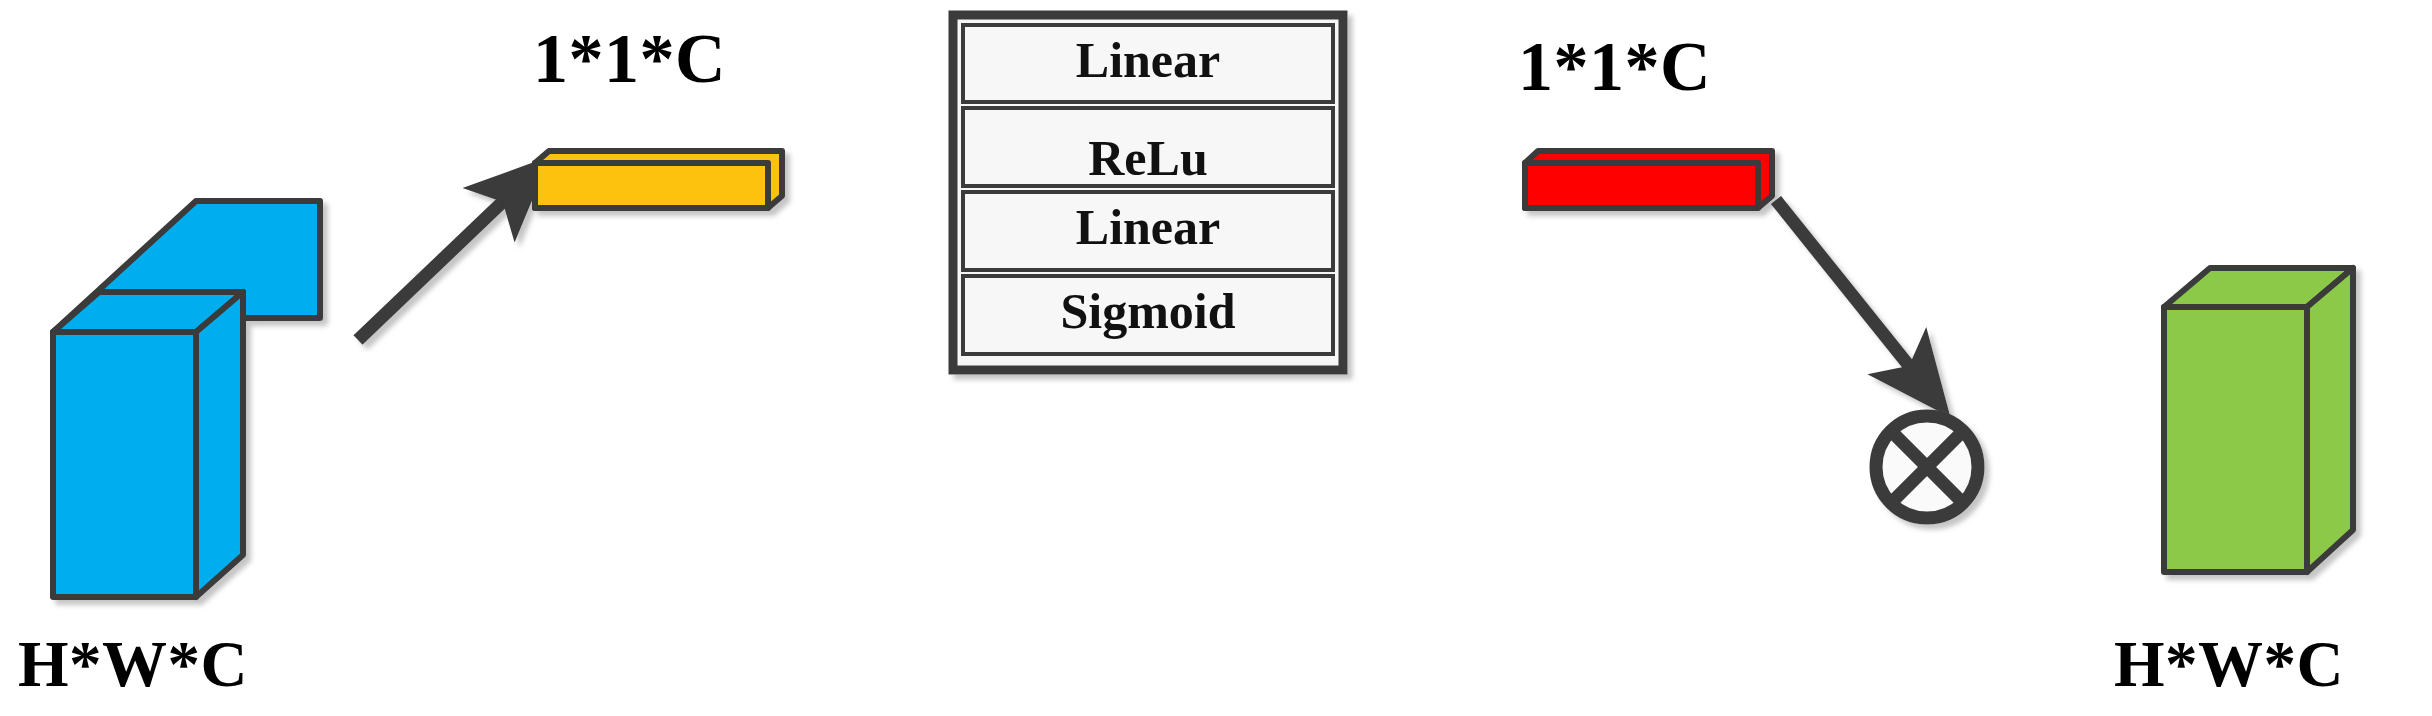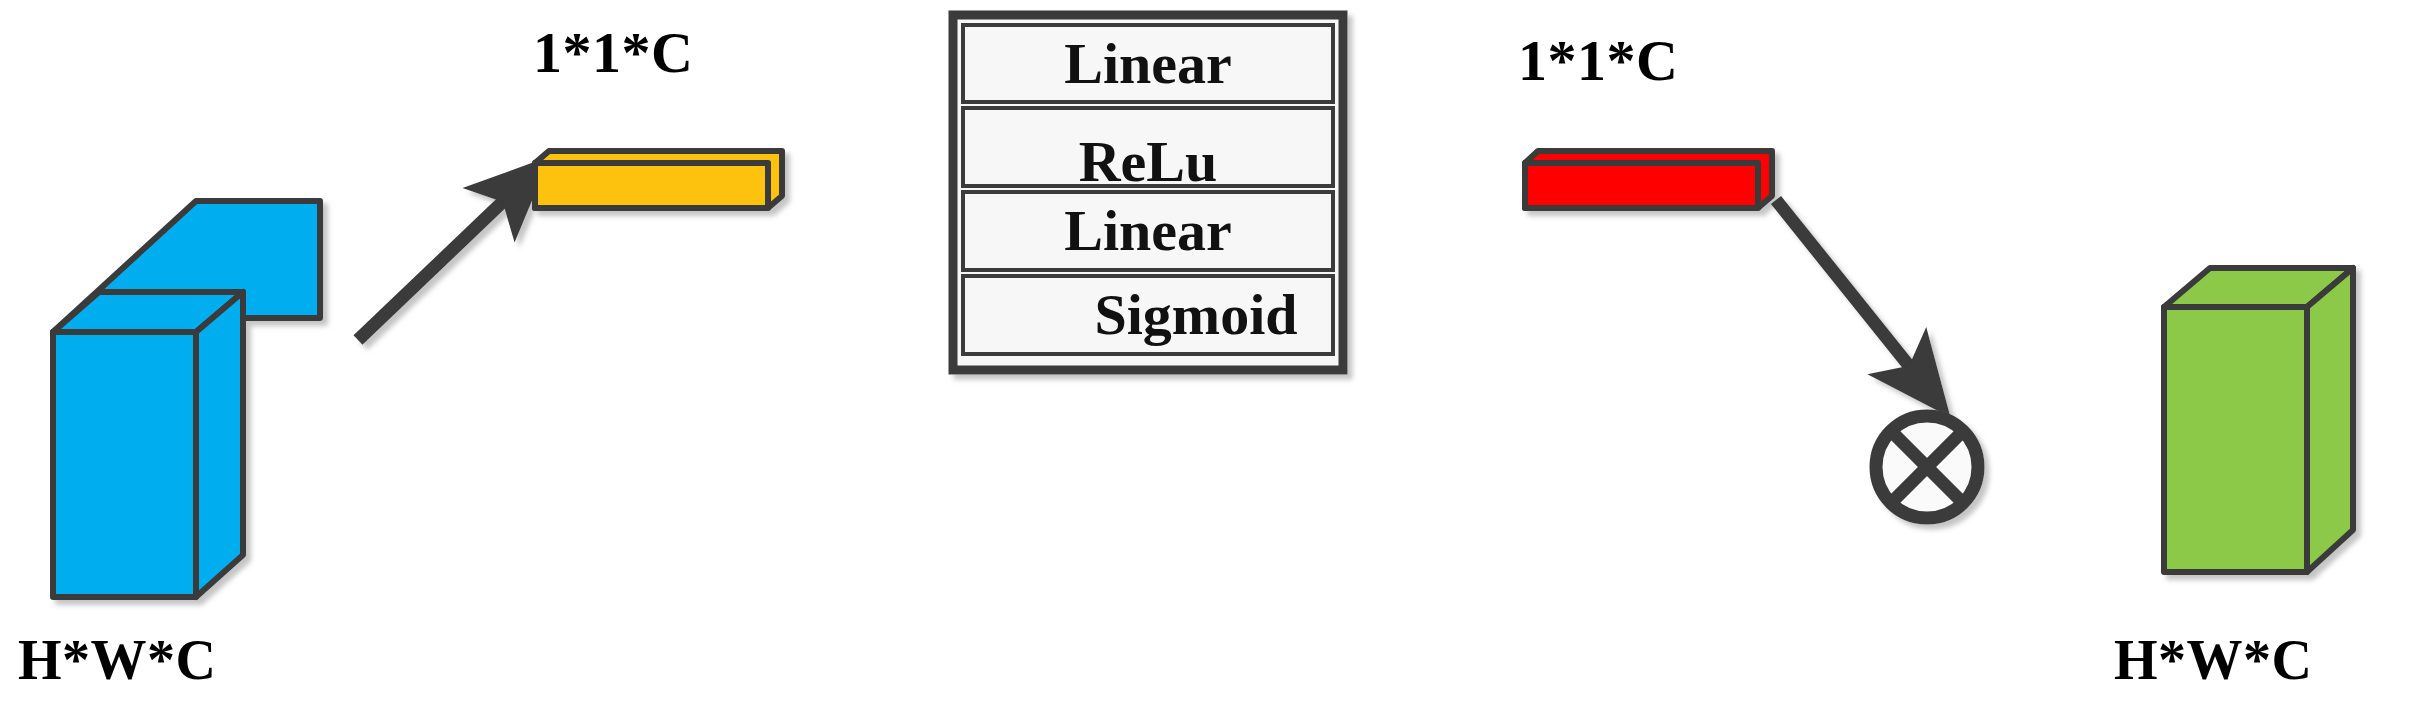--- a/index.html
+++ b/index.html
@@ -27,30 +27,30 @@
   .lbl {
     position: absolute;
     font-family: "Liberation Serif", serif;
     font-weight: bold;
     color: #000000;
     white-space: nowrap;
     letter-spacing: 0.5px;
     line-height: 1;
   }
   .lbl-dim-big {
-    font-size: 56px;
+    font-size: 65px;
   }
   .lbl-dim-small {
-    font-size: 58px;
+    font-size: 70px;
   }
   .mlp-txt {
     position: absolute;
     font-family: "Liberation Serif", serif;
     font-weight: bold;
-    font-size: 58px;
+    font-size: 50px;
     color: #111111;
     text-align: center;
     line-height: 1;
     white-space: nowrap;
   }
 </style>
 </head>
 <body>
 
 <div id="stage">
@@ -141,15 +141,15 @@
   <div class="lbl lbl-dim-small" style="left:1518px; top:32px;">1*1*C</div>
 
   <div class="lbl lbl-dim-big" style="left:2114px; top:632px;">H*W*C</div>
 
   <div class="mlp-txt" style="left:963px; top:35px; width:370px;">Linear</div>
 
   <div class="mlp-txt" style="left:963px; top:133px; width:370px;">ReLu</div>
 
   <div class="mlp-txt" style="left:963px; top:202px; width:370px;">Linear</div>
 
-  <div class="mlp-txt" style="left:1011px; top:286px; width:370px;">Sigmoid</div>
+  <div class="mlp-txt" style="left:963px; top:286px; width:370px;">Sigmoid</div>
 
 </div>
 
 </body></html>

